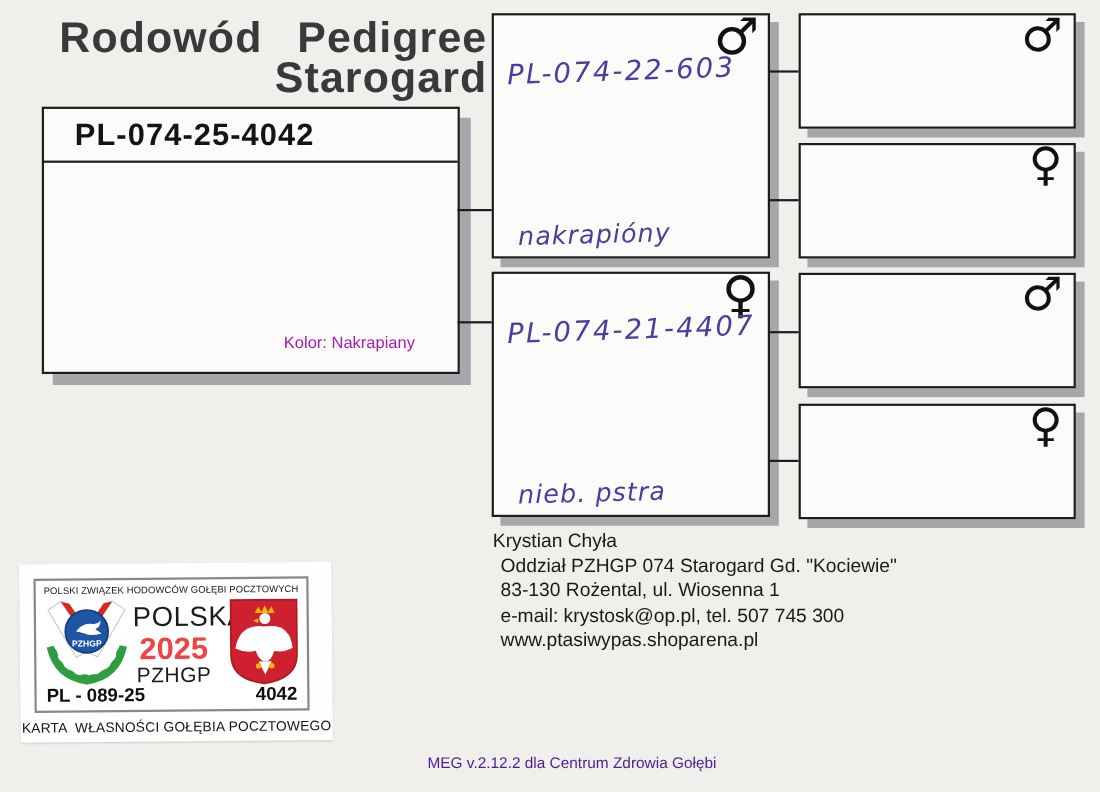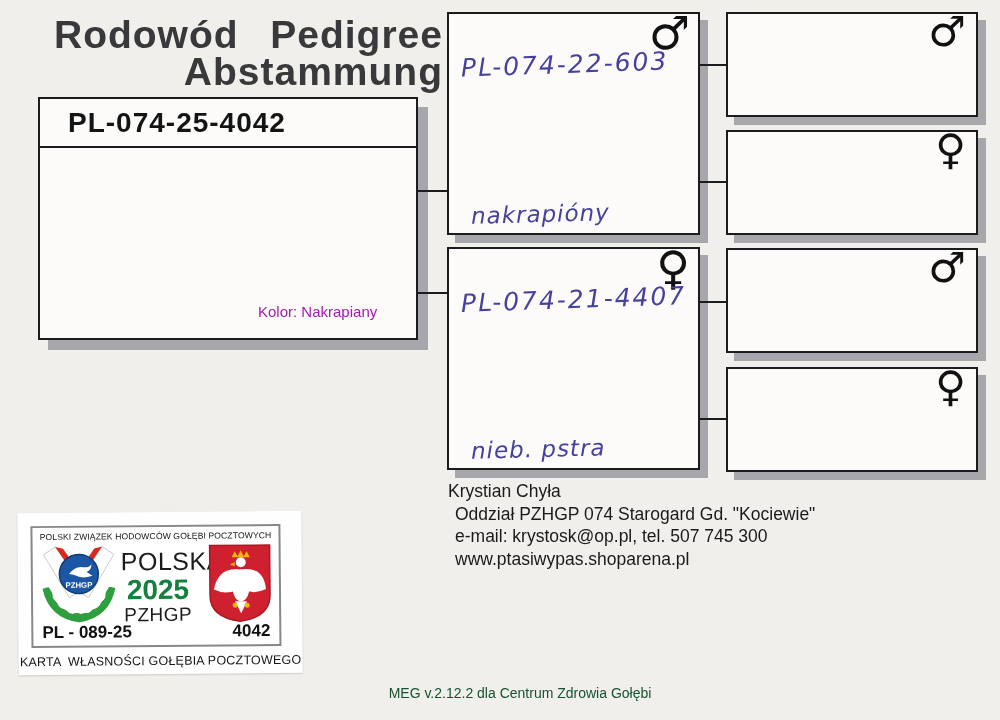--- a/index.html
+++ b/index.html
@@ -78,51 +78,51 @@
     margin-top: 4px; text-align: center;
     font-size: 8.6px; letter-spacing: 0.1px; color: #161616; white-space: pre;
   }
   #card .logo  { position: absolute; left: 7px;  top: 17px; width: 78px; height: 82px; }
   #card .eagle { position: absolute; right: 7px; top: 17px; width: 64px; height: 80px; }
   #card .mid {
     position: absolute; left: 88px; top: 20px; width: 74px;
     text-align: center; color: #1b1b1b;
   }
   #card .mid .country { font-size: 25px; letter-spacing: 0.5px; }
-  #card .mid .year    { font-size: 28px; font-weight: bold; color: #15803d; line-height: 28px; }
+  #card .mid .year    { font-size: 28px; font-weight: bold; color: #ef4444; line-height: 28px; }
   #card .mid .org     { font-size: 19px; letter-spacing: 0.5px; }
   #card .numrow {
     position: absolute; left: 9px; right: 9px; bottom: 3px;
     display: flex; justify-content: space-between;
     font-weight: bold; font-size: 17px; color: #111;
   }
   #card .card-title {
     position: absolute; left: 0; right: 0; bottom: 6px; text-align: center;
     font-size: 12.5px; letter-spacing: 0.2px; color: #161616; white-space: pre;
   }
   
   #breeder {
     position: absolute; left: 448px; top: 480px;
     font-weight: normal; font-size: 17.5px; line-height: 22.5px; color: #1a1a1a;
   }
   #breeder .ln { margin-left: 7px; }
   
   #footer {
     position: absolute; left: 340px; top: 685px; width: 360px;
-    text-align: center; font-size: 14px; color: #14532d;
+    text-align: center; font-size: 14px; color: #4c1d95;
   }
 </style>
 </head>
 <body>
 
 <div id="page">
 
   <div class="title">
     <div class="l1">Rodowód  Pedigree</div>
-    <div class="l2">Abstammung</div>
+    <div class="l2">Starogard</div>
   </div>
 
   <div id="main-box" class="pbox sh10">
     <div class="ring-header">PL-074-25-4042</div>
     <div class="color-label">Kolor: Nakrapiany</div>
   </div>
 
   <div id="c-f" class="conn"></div>
   <div id="c-m" class="conn"></div>
   <div id="c-g1" class="conn"></div>
@@ -210,19 +210,20 @@
         <span>PL - 089-25</span>
         <span>4042</span>
       </div>
     </div>
     <div class="card-title">KARTA  WŁASNOŚCI GOŁĘBIA POCZTOWEGO</div>
   </div>
 
   <div id="breeder">
     <div>Krystian Chyła</div>
     <div class="ln">Oddział PZHGP 074 Starogard Gd. "Kociewie"</div>
+    <div class="ln">83-130 Rożental, ul. Wiosenna 1</div>
     <div class="ln">e-mail: krystosk@op.pl, tel. 507 745 300</div>
     <div class="ln">www.ptasiwypas.shoparena.pl</div>
   </div>
 
   <div id="footer">MEG v.2.12.2 dla Centrum Zdrowia Gołębi</div>
 
 </div>
 
 </body></html>

